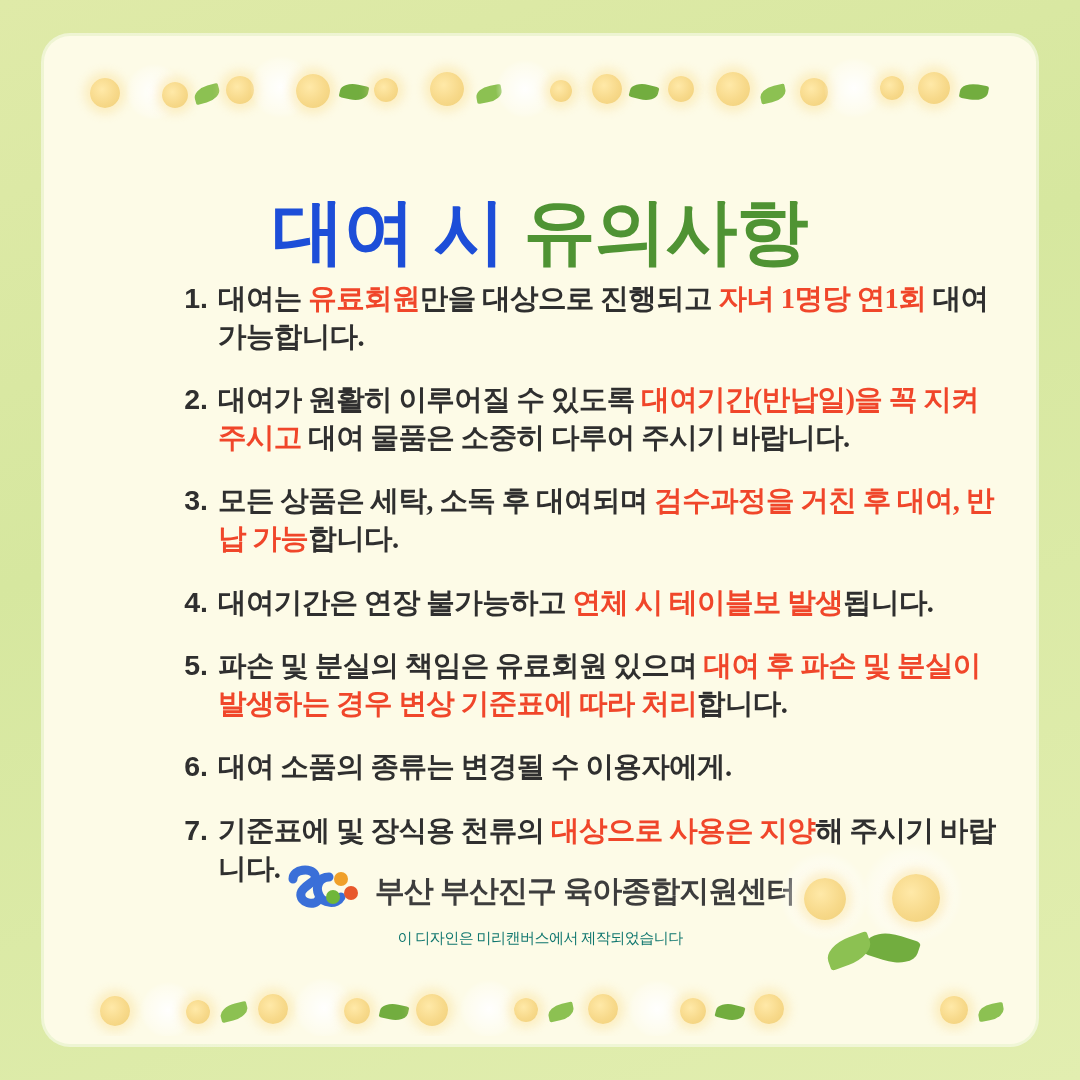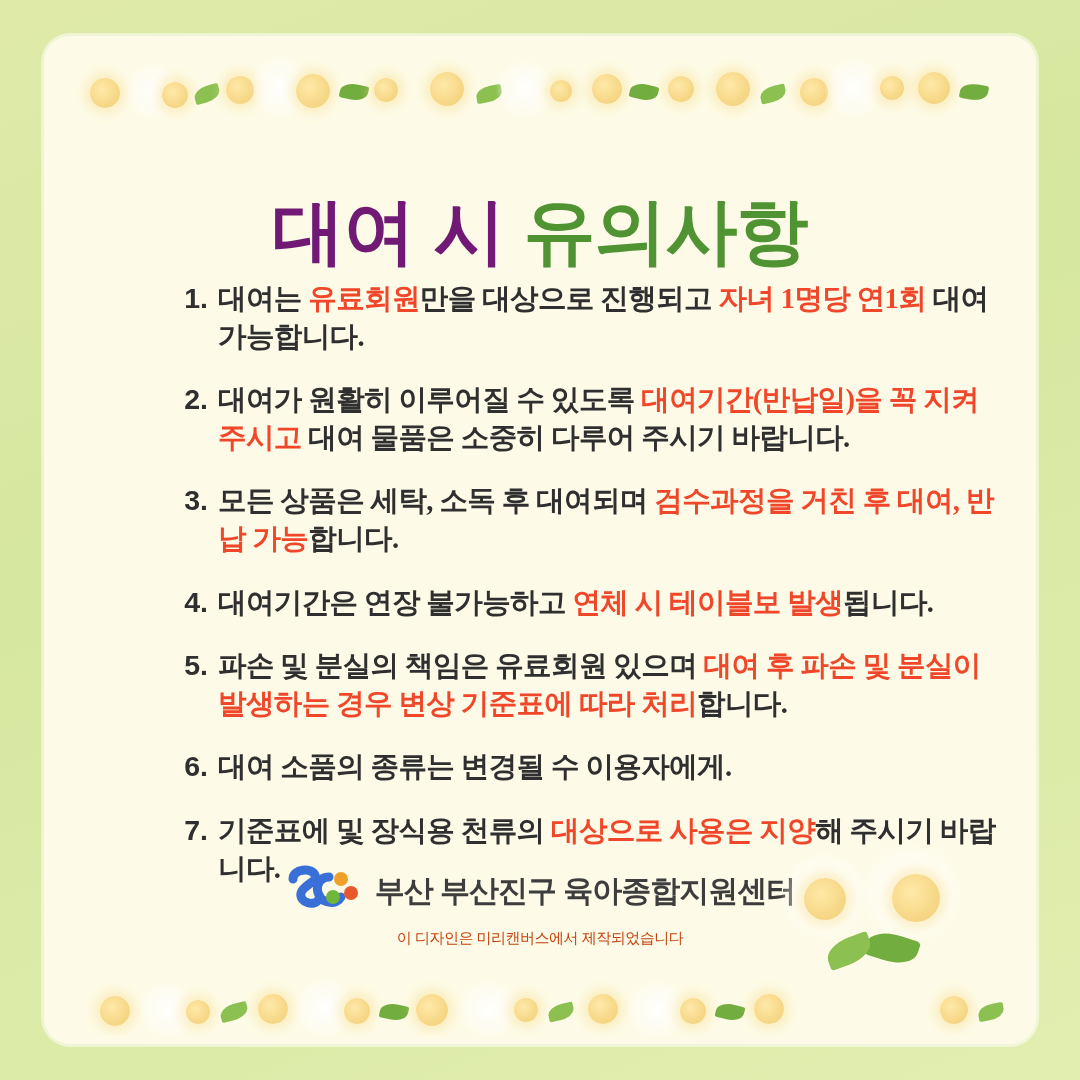--- a/index.html
+++ b/index.html
@@ -74,21 +74,21 @@
     top: 108px;
     left: 0;
     width: 992px;
     text-align: center;
     font-size: 72px;
     font-weight: 700;
     letter-spacing: -1px;
     line-height: 1.1;
     white-space: nowrap;
   }
-  .title .brown { color: #701a75; }
+  .title .brown { color: #1d4ed8; }
   .title .green { color: #4f9333; }
 
   .list {
     position: absolute;
     top: 228px;
     left: 78px;
     width: 850px;
   }
   .item {
     display: flex;
@@ -133,22 +133,23 @@
   }
   .org-name {
     font-size: 30px;
     font-weight: 700;
     color: #3d3d3d;
     letter-spacing: -1px;
   }
   .credit {
     margin-top: 6px;
     font-size: 15px;
-    color: #c2410c;
+    color: #0f766e;
     letter-spacing: -0.5px;
+    font-family: Liberation Serif, serif;
   }
 
   .big-dandelion {
     position: absolute;
     right: 56px;
     bottom: 46px;
     width: 210px;
     height: 150px;
   }
 </style>

